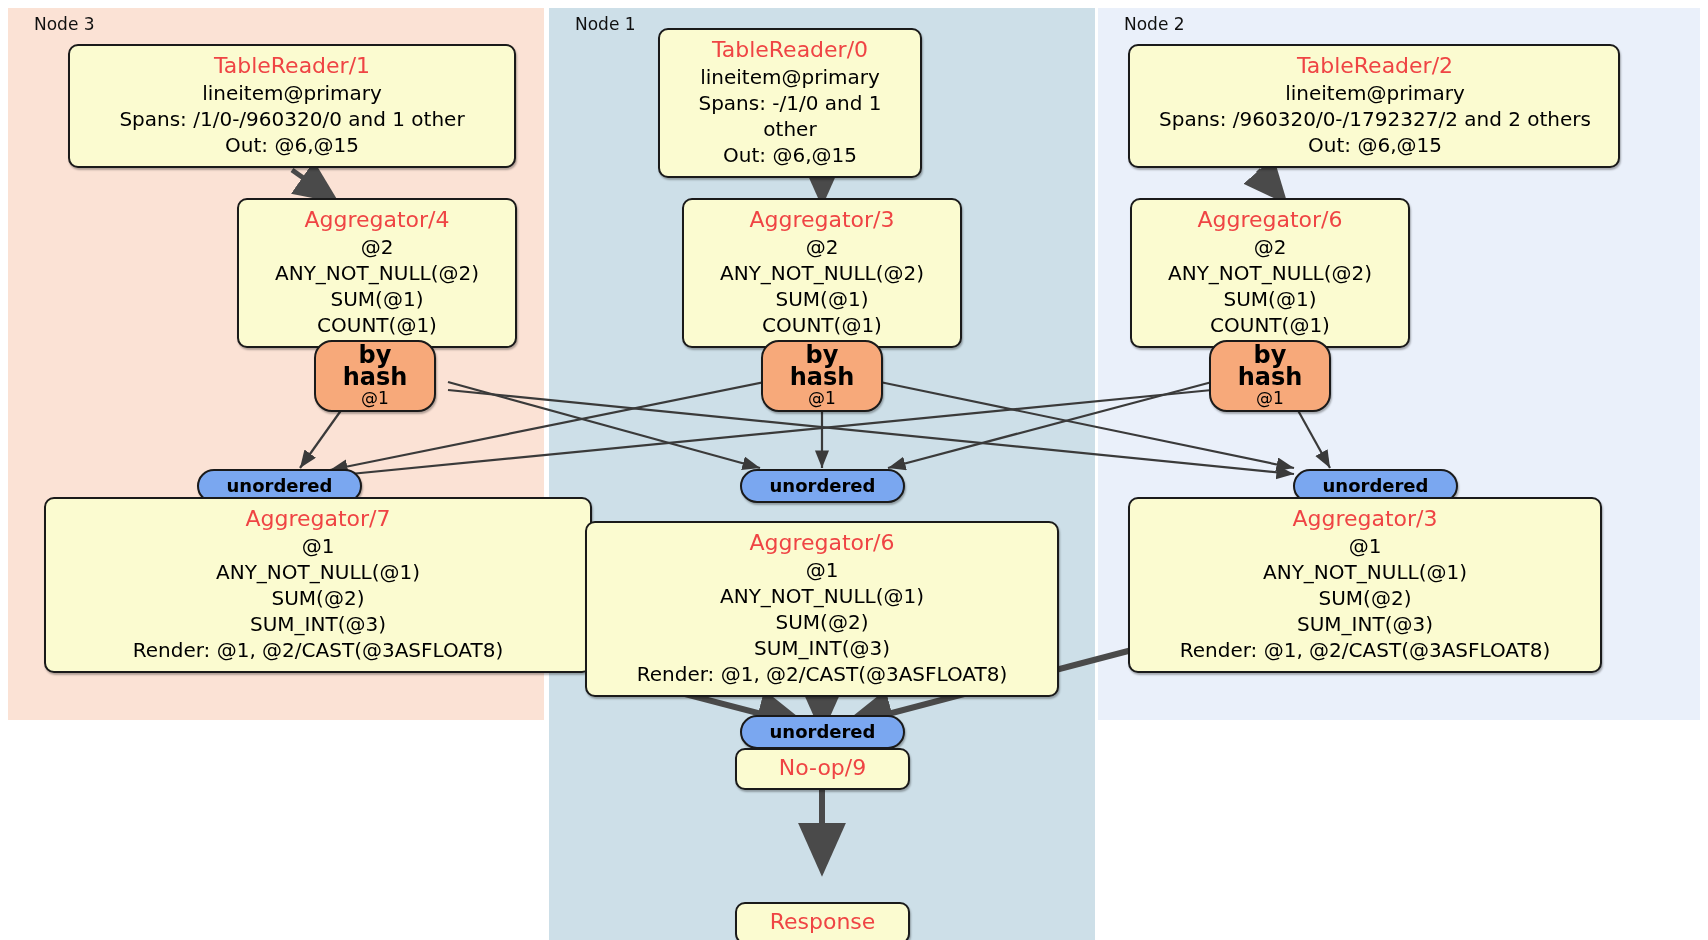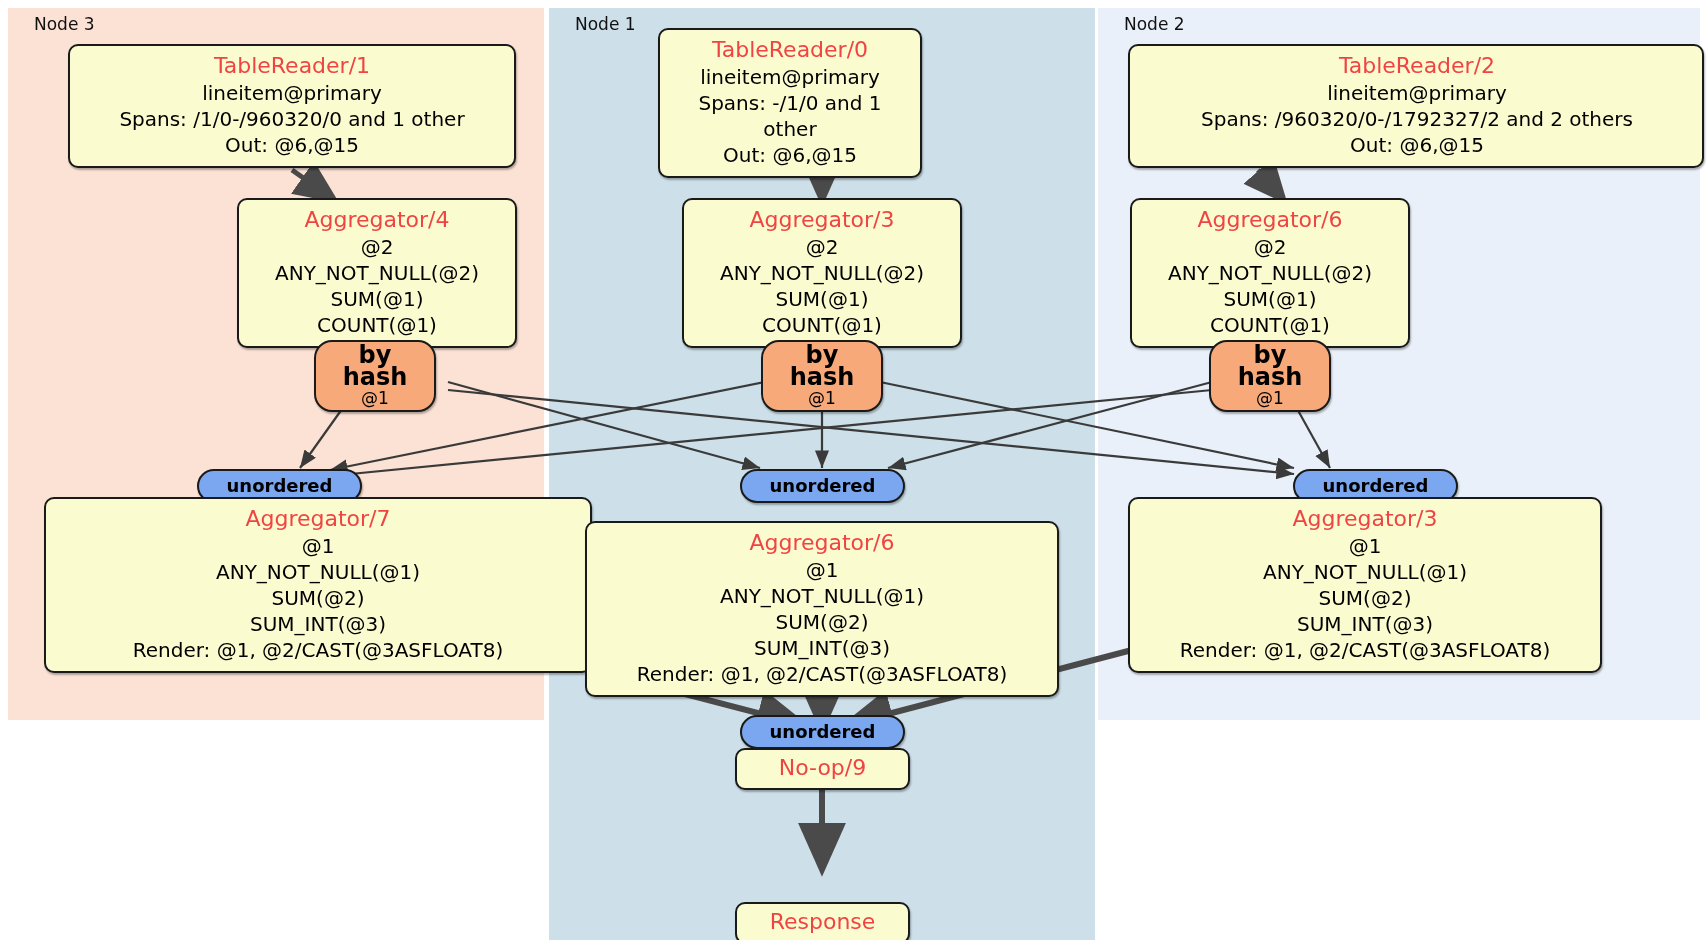--- a/index.html
+++ b/index.html
@@ -85,21 +85,21 @@
     <div class="ln">Out: @6,@15</div>
   </div>
 
   <div class="node" style="left:658px;top:28px;width:264px;">
     <div class="ttl">TableReader/0</div>
     <div class="ln">lineitem@primary</div>
     <div class="ln">Spans: -/1/0 and 1 other</div>
     <div class="ln">Out: @6,@15</div>
   </div>
 
-  <div class="node" style="left:1128px;top:44px;width:576px;padding-left:12px;">
+  <div class="node" style="left:1128px;top:44px;width:492px;padding-left:12px;">
     <div class="ttl">TableReader/2</div>
     <div class="ln">lineitem@primary</div>
     <div class="ln">Spans: /960320/0-/1792327/2 and 2 others</div>
     <div class="ln">Out: @6,@15</div>
   </div>
 
   <div class="node" style="left:237px;top:198px;width:280px;">
     <div class="ttl">Aggregator/4</div>
     <div class="ln">@2</div>
     <div class="ln">ANY_NOT_NULL(@2)</div>

